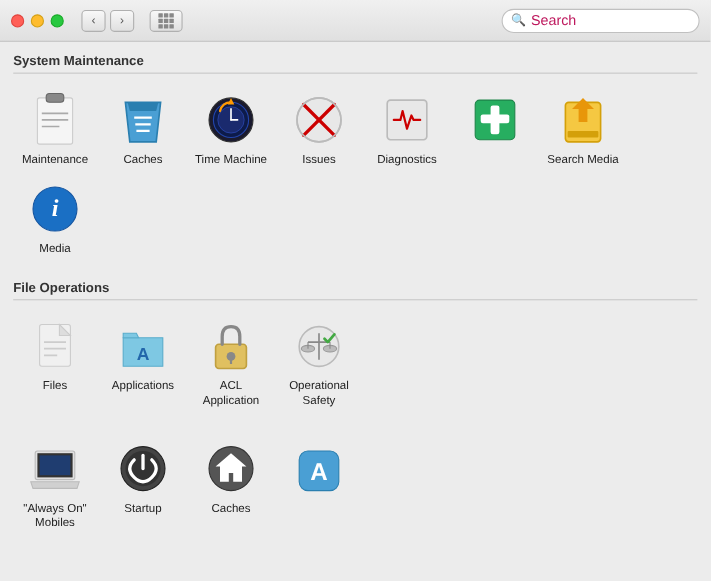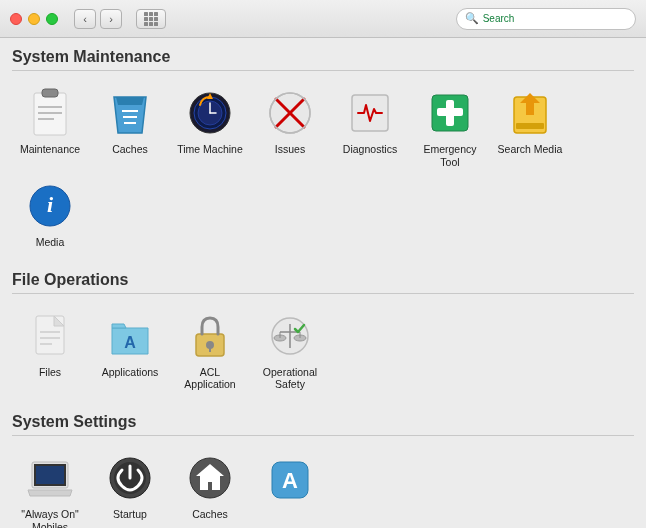--- a/index.html
+++ b/index.html
@@ -56,21 +56,21 @@
       padding: 0 8px; gap: 4px;
       font-size: 12px; color: #999;
     }
     .main-content {
       padding: 10px 12px;
       overflow-y: auto;
       height: calc(528px - 38px);
     }
     .section { margin-bottom: 14px; }
     .section-title {
-      font-size: 16px;
+      font-size: 12px;
       font-weight: 700;
       color: #333;
       margin-bottom: 8px;
       padding-bottom: 4px;
       border-bottom: 1px solid #c8c8c8;
     }
     .icon-grid {
       display: flex;
       flex-wrap: wrap;
       gap: 4px;
@@ -125,21 +125,21 @@
         <div class="grid-dot"></div>
           <div class="grid-dot"></div>
           <div class="grid-dot"></div>
         <div class="grid-dot"></div>
           <div class="grid-dot"></div>
           <div class="grid-dot"></div>
       </div>
     </div>
     <div class="search-bar">
       <span style="font-size:11px;color:#999;">🔍</span>
-      <span style="font-size:10px;color:#15803d;">Search</span>
+      <span style="font-size:13px;color:#be185d;">Search</span>
     </div>
   </div>
 </div>
 
 <div class="main-content">
 
   <div class="section">
     <div class="section-title">System Maintenance</div>
     <div class="icon-grid">
 
@@ -207,21 +207,20 @@
       </div>
 
       <div class="icon-item">
         <div class="icon-img">
           <svg width="48" height="52" viewBox="0 0 48 52">
             <rect x="6" y="8" width="36" height="36" rx="4" fill="#27ae60" stroke="#1e8449" stroke-width="1"></rect>
             <rect x="20" y="13" width="8" height="26" rx="2" fill="white"></rect>
             <rect x="11" y="21" width="26" height="8" rx="2" fill="white"></rect>
           </svg>
         </div>
-        <span class="icon-label">Emergency Tool</span>
       </div>
 
       <div class="icon-item">
         <div class="icon-img">
           <svg width="48" height="52" viewBox="0 0 48 52">
             <rect x="8" y="10" width="32" height="36" rx="3" fill="#f5c842" stroke="#d4a00a" stroke-width="1.5"></rect>
             <polygon points="24,6 14,16 20,16 20,28 28,28 28,16 34,16" fill="#e8960a"></polygon>
             <rect x="10" y="36" width="28" height="6" rx="1" fill="#d4a00a"></rect>
           </svg>
         </div>
@@ -298,21 +297,20 @@
             <polyline points="29,19 32,22 38,15" stroke="#44aa44" stroke-width="2.5" fill="none" stroke-linecap="round" stroke-linejoin="round"></polyline>
           </svg>
         </div>
         <span class="icon-label">Operational Safety</span>
       </div>
 
     </div>
   </div>
 
   <div class="section">
-    <div class="section-title">System Settings</div>
     <div class="icon-grid">
 
 
       <div class="icon-item">
         <div class="icon-img">
           <svg width="48" height="52" viewBox="0 0 48 52">
 
             <rect x="6" y="10" width="36" height="26" rx="2" fill="#e0e0e0" stroke="#bbb" stroke-width="1"></rect>
             <rect x="8" y="12" width="32" height="22" fill="#333"></rect>
             <path d="M2,38 L46,38 L44,44 L4,44 Z" fill="#d0d0d0" stroke="#bbb" stroke-width="1"></path>

